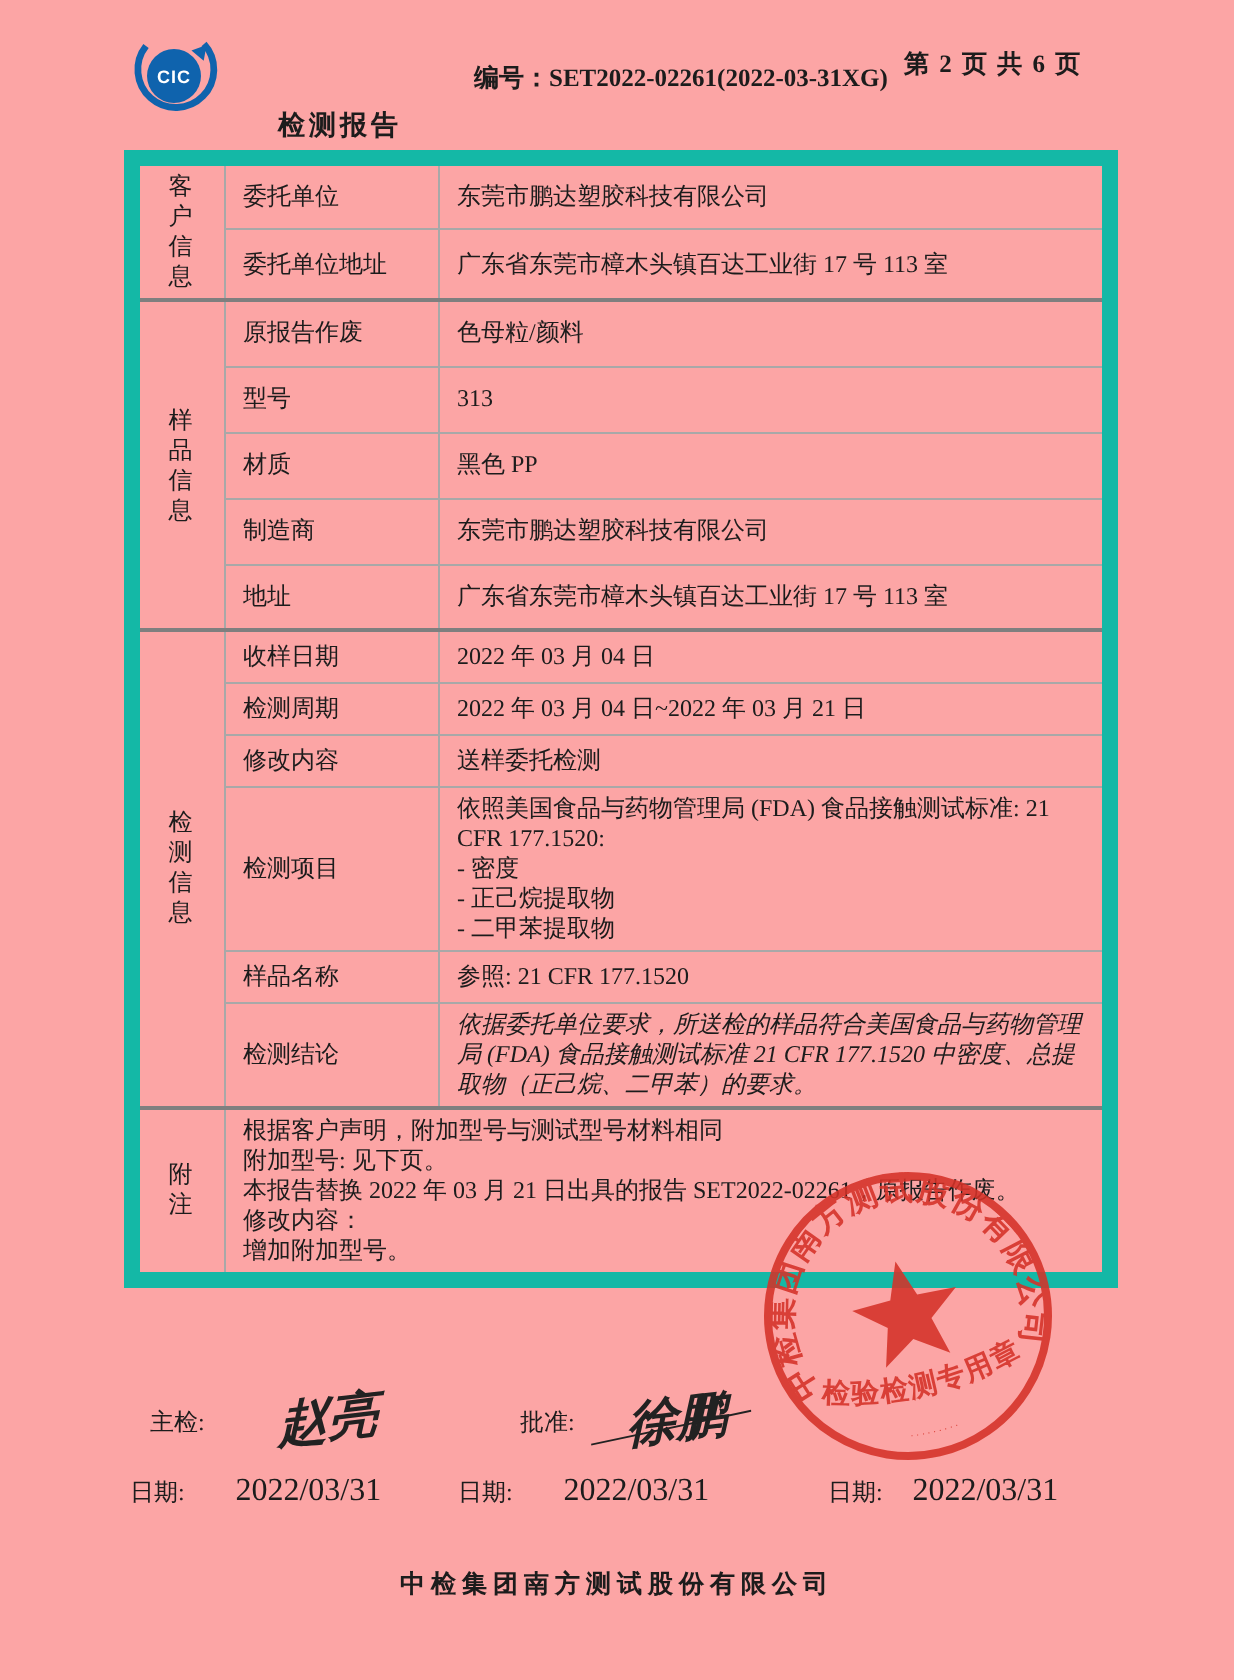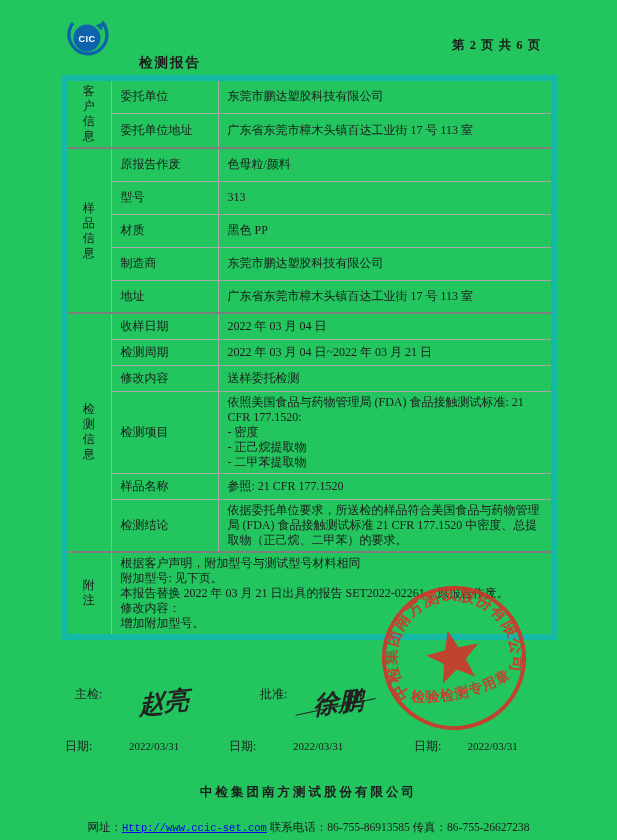--- a/index.html
+++ b/index.html
@@ -4,85 +4,85 @@
 <style>
   * { margin:0; padding:0; box-sizing:border-box; }
   html,body { background:#ffffff; }
   body {
     width:617px; height:840px;
     font-family:"Liberation Serif","DejaVu Serif",serif;
     color:#1c1c1c;
     position:relative;
     overflow:hidden;
   }
-  .page { position:absolute; inset:0; background:#22c55e; }
+  .page { position:absolute; inset:0; background:#fca5a5; }
 
   
   .hdr-logo { position:absolute; left:60px; top:14px; width:54px; height:48px; }
   .hdr-title {
     position:absolute; left:139px; top:30px;
     font-size:13.5px; font-weight:bold; letter-spacing:2px;margin-top:24px;
   }
   .hdr-no {
     position:absolute; left:237px; top:31px;
     font-size:12.5px; font-weight:bold;
   }
   .hdr-page {
-    position:absolute; left:452px; top:37px;
+    position:absolute; left:452px; top:24px;
     font-size:12.5px; font-weight:bold; letter-spacing:1px;
   }
 
   
   table.report {
     position:absolute; left:62px; top:75px;
     width:493px; border-collapse:collapse; table-layout:fixed;
-    border:6px solid #14b8a6;
+    border:8px solid #14b8a6;
   }
   table.report td {
     border:1px solid #a8a8a8;
     font-size:12px; line-height:15px;
     padding:3px 9px;
     vertical-align:middle;
     word-break:break-word;
   }
   tr.sec-top td { border-top:2px solid #7f7f7f; }
   td.cat {
     text-align:center; white-space:pre-line; line-height:22px;
     letter-spacing:1px;
   }
   tr.h33 { height:33px; }
   tr.h26 { height:26px; }
   td.ml { white-space:pre-line; line-height:19px; padding-top:6px; padding-bottom:6px; }
-  td.concl { line-height:15px; padding-top:4px; padding-bottom:4px; }
+  td.concl { line-height:15px; padding-top:4px; padding-bottom:4px;font-style:italic; }
   td.note-val { white-space:pre-line; line-height:19px; padding-top:6px; padding-bottom:6px;border-radius:23px; }
 
   
   .stamp {
     position:absolute; left:360px; top:576px; width:188px; height:164px;
     opacity:0.88; pointer-events:none;
   }
 
   
   .sign-row { position:absolute; left:62px; top:686px; width:493px; height:42px; display:flex; }
   .date-row { position:absolute; left:52px; top:736px; width:493px; height:20px; display:flex; }
-  .sig-block, .date-block { display:flex; align-items:flex-start; }
+  .sig-block, .date-block { display:flex; align-items:flex-end; }
   .sig-block { width:164px; position:relative; }
   .date-block { width:164px; align-items:center; }
   .role-label, .date-label { font-size:12px; padding-left:13px; padding-bottom:8px; white-space:nowrap; }
   .date-label { padding-bottom:0; }
   .sig-name {
     flex:1; text-align:center; font-size:25px; font-weight:bold; font-style:italic;
     transform:rotate(-7deg) skewX(-6deg); padding-bottom:2px; color:#222;
     position:relative;
   }
   .sig-name.strike::after {
     content:""; position:absolute; left:8px; right:14px; top:58%;
     border-top:1.6px solid #222; transform:rotate(-5deg);
   }
-  .date-val { flex:1; text-align:center; font-size:11px; }
+  .date-val { flex:1; text-align:center; font-size:16px; }
   .sig-scribble { flex:1; display:flex; justify-content:center; align-items:flex-end; }
 
   
   .foot { position:absolute; left:0; width:617px; text-align:center; }
   .foot-company { top:784px; font-size:12.5px; font-weight:bold; letter-spacing:3px; }
   .foot-addr { top:804px; font-size:11.5px; }
   .foot-web { top:820px; font-size:11.5px; }
   .foot-web a { color:#0000ee; text-decoration:underline; font-family:"Liberation Mono","DejaVu Sans Mono",monospace; font-size:10.5px; }
 </style>
 </head>
@@ -90,20 +90,23 @@
 
 <div class="page">
 
   <svg class="hdr-logo" viewBox="0 0 54 48">
     <path d="M 42 8 A 19 19 0 1 1 13 9" fill="none" stroke="#0f63ad" stroke-width="3.4"></path>
     <path d="M 42 8 l 4 7 l -8 0 z" fill="#0f63ad" transform="rotate(40 42 10)"></path>
     <circle cx="27" cy="24" r="13.5" fill="#0f63ad"></circle>
     <text x="27" y="27.5" text-anchor="middle" font-size="9" font-weight="bold" fill="#ffffff" font-family="Liberation Sans, sans-serif" letter-spacing="0.5">CIC</text>
   </svg>
   <div class="hdr-title">检测报告</div>
+  <div class="hdr-no">
+    <span>编号：</span><span>SET2022-02261(2022-03-31XG)</span>
+  </div>
   <div class="hdr-page">第 2 页 共 6 页</div>
 
   <table class="report">
     <colgroup>
         <col style="width:46px">
         <col style="width:107px">
         <col style="width:336px">
       </colgroup>
 
     <tbody>
@@ -223,17 +226,14 @@
       <span class="date-label">日期:</span>
       <span class="date-val">2022/03/31</span>
     </div>
     <div class="date-block">
       <span class="date-label" style="padding-left:34px">日期:</span>
       <span class="date-val">2022/03/31</span>
     </div>
   </div>
 
   <div class="foot foot-company">中检集团南方测试股份有限公司</div>
-  <div class="foot foot-web">
-    <span>网址：</span><a href="#">Http://www.ccic-set.com</a><span> 联系电话：86-755-86913585 传真：86-755-26627238</span>
-  </div>
 
 </div>
 
 </body></html>

